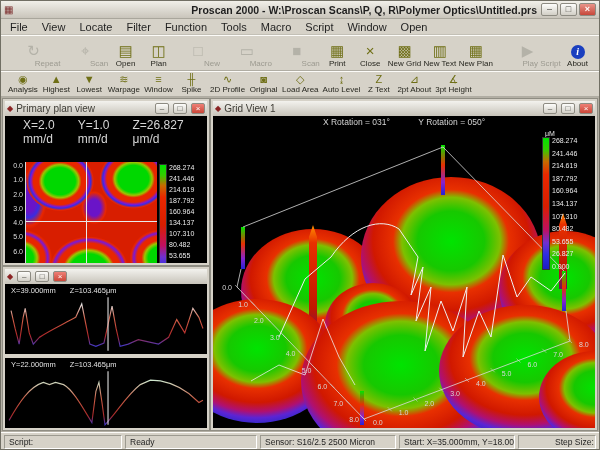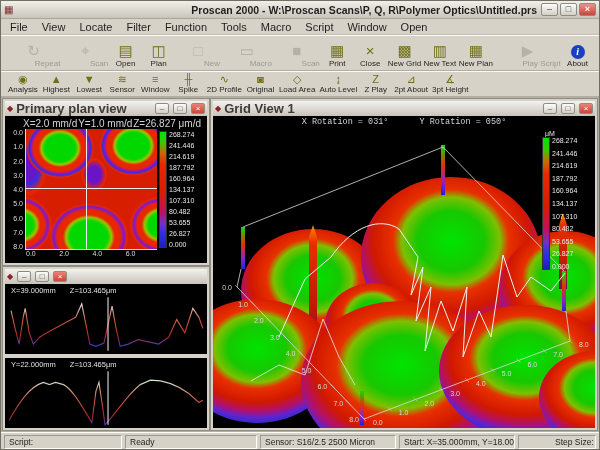--- a/index.html
+++ b/index.html
@@ -37,33 +37,33 @@
   .ticon.info{background:#1a3fbf;color:#fff;border-radius:50%;width:14px;height:14px!important;
               line-height:14px!important;font-size:10px;font-style:italic;font-weight:bold;
               font-family:"Liberation Serif",serif;}
 
   
   .workspace{position:relative;height:335px;background:#b3afa4;}
   .child{position:absolute;background:#d6d2c8;border:2px solid #d6d2c8;outline:1px solid #8f8d83;}
   .ctitle{height:15px;display:flex;align-items:center;gap:3px;padding:0 2px;
           background:linear-gradient(#f3f2ee,#c7c3b9);}
   .cicon{font-size:8px;color:#8b2424;line-height:8px;}
-  .ctext{flex:1;font-size:13px;font-weight:bold;color:#3e3c35;white-space:nowrap;overflow:hidden;}
+  .ctext{flex:1;font-size:10px;font-weight:normal;color:#3e3c35;white-space:nowrap;overflow:hidden;}
   .cbtn{width:14px;height:11px;border:1px solid #8d8b82;border-radius:2px;font-size:8px;
         line-height:8px;background:linear-gradient(#fdfdfb,#d2cfc6);display:inline-flex;
         align-items:center;justify-content:center;color:#4a4a44;margin-left:1px;}
   .cbtn.close{background:linear-gradient(#ee8076,#cb4638);color:#fff;}
   .cbtn.min::after{content:"–";} .cbtn.max::after{content:"□";} .cbtn.close::after{content:"×";}
   .cbody{background:#000;position:relative;overflow:hidden;}
 
   
   #win-plan{left:2px;top:2px;width:206px;height:166px;}
   #win-plan .cbody{height:147px;padding:1px 2px;}
-  .plan-header{display:flex;justify-content:space-between;font-size:10px;color:#d6d6d6;
-               padding:1px 4px 0 16px;}
+  .plan-header{display:flex;justify-content:space-between;font-size:12px;color:#d6d6d6;
+               padding:1px 4px 16px 16px;}
   .plan-main{display:flex;height:121px;}
   .plan-yaxis{width:18px;display:flex;flex-direction:column;justify-content:space-between;
               align-items:flex-end;font-size:7px;color:#dedede;padding:0 2px 0 0;}
   .plan-plot{position:relative;flex:1;border-left:1px solid #d8d8d8;border-bottom:1px solid #d8d8d8;}
   .planmap{position:absolute;inset:0;background-color:#d81e00;background-image:
     linear-gradient(to bottom,transparent 49%, #eaeaea 49%, #eaeaea 50.2%, transparent 50.2%),
     linear-gradient(to right,transparent 45.5%, #eaeaea 45.5%, #eaeaea 46.7%, transparent 46.7%),
     radial-gradient(ellipse 26% 25% at 26% 16%, #00d800 0 45%, #9cc400 55%, #e82600 63% 78%, #7a18d8 86%, #3a2ce0 90%, #e82600 97%, rgba(232,38,0,0) 100%),
     radial-gradient(ellipse 26% 25% at 82% 14%, #00d800 0 45%, #9cc400 55%, #e82600 63% 78%, #7a18d8 86%, #3a2ce0 90%, #e82600 97%, rgba(232,38,0,0) 100%),
     radial-gradient(ellipse 24% 24% at -4% 80%, #00d800 0 40%, #9cc400 52%, #e82600 62% 76%, #7a18d8 86%, #e82600 95%, rgba(232,38,0,0) 100%),
@@ -89,21 +89,21 @@
   #win-cross .cbody{height:144px;}
   .cs-panel{position:relative;height:70px;background:#000;}
   .cs-divider{height:4px;background:#d6d2c8;}
   .cs-label{position:absolute;top:2px;left:6px;font-size:7.5px;color:#e0e0e0;display:flex;gap:14px;align-items:flex-end;}
   .cs-svg{position:absolute;left:0;top:11px;width:100%;height:58px;}
 
   
   #win-grid{left:210px;top:2px;width:386px;height:331px;}
   #win-grid .cbody{height:312px;}
   .rot-row{position:absolute;top:1px;left:0;width:100%;text-align:center;font-size:8.5px;
-           color:#d4d4d4;z-index:2;font-family:Liberation Mono, monospace;}
+           color:#d4d4d4;z-index:2;}
   .rot-row span{margin:0 13px;}
   #scene3d{position:absolute;left:0;top:13px;width:382px;height:299px;}
   #grid-cbar{position:absolute;right:3px;top:14px;width:50px;z-index:2;height:140px;}
   #grid-cbar .cbrow{height:126px;}
   .ax3{font:7px "Liberation Sans",sans-serif;fill:#d8d8d8;}
 
   
   .statusbar{height:19px;display:flex;gap:3px;padding:2px 3px;background:#d6d2c8;
              border-top:1px solid #fcfbf8;}
   .spane{border:1px solid;border-color:#9c9a90 #ffffff #ffffff #9c9a90;font-size:8.5px;
@@ -204,21 +204,21 @@
       <div class="tbtn">
         <span class="ticon">▲</span>
         <span class="tlabel">Highest</span>
       </div>
       <div class="tbtn">
         <span class="ticon">▼</span>
         <span class="tlabel">Lowest</span>
       </div>
       <div class="tbtn">
         <span class="ticon">≋</span>
-        <span class="tlabel">Sensor</span>
+        <span class="tlabel">Warpage</span>
       </div>
       <div class="tbtn">
         <span class="ticon">≡</span>
         <span class="tlabel">Window</span>
       </div>
       <div class="tbtn">
         <span class="ticon">╫</span>
         <span class="tlabel">Spike</span>
       </div>
       <div class="tbtn">
@@ -232,21 +232,21 @@
       <div class="tbtn">
         <span class="ticon">◇</span>
         <span class="tlabel">Load Area</span>
       </div>
       <div class="tbtn">
         <span class="ticon">↨</span>
         <span class="tlabel">Auto Level</span>
       </div>
       <div class="tbtn">
         <span class="ticon">Z</span>
-        <span class="tlabel">Z Play</span>
+        <span class="tlabel">Z Text</span>
       </div>
       <div class="tbtn">
         <span class="ticon">⊿</span>
         <span class="tlabel">2pt About</span>
       </div>
       <div class="tbtn">
         <span class="ticon">∡</span>
         <span class="tlabel">3pt Height</span>
       </div>
     </div>

